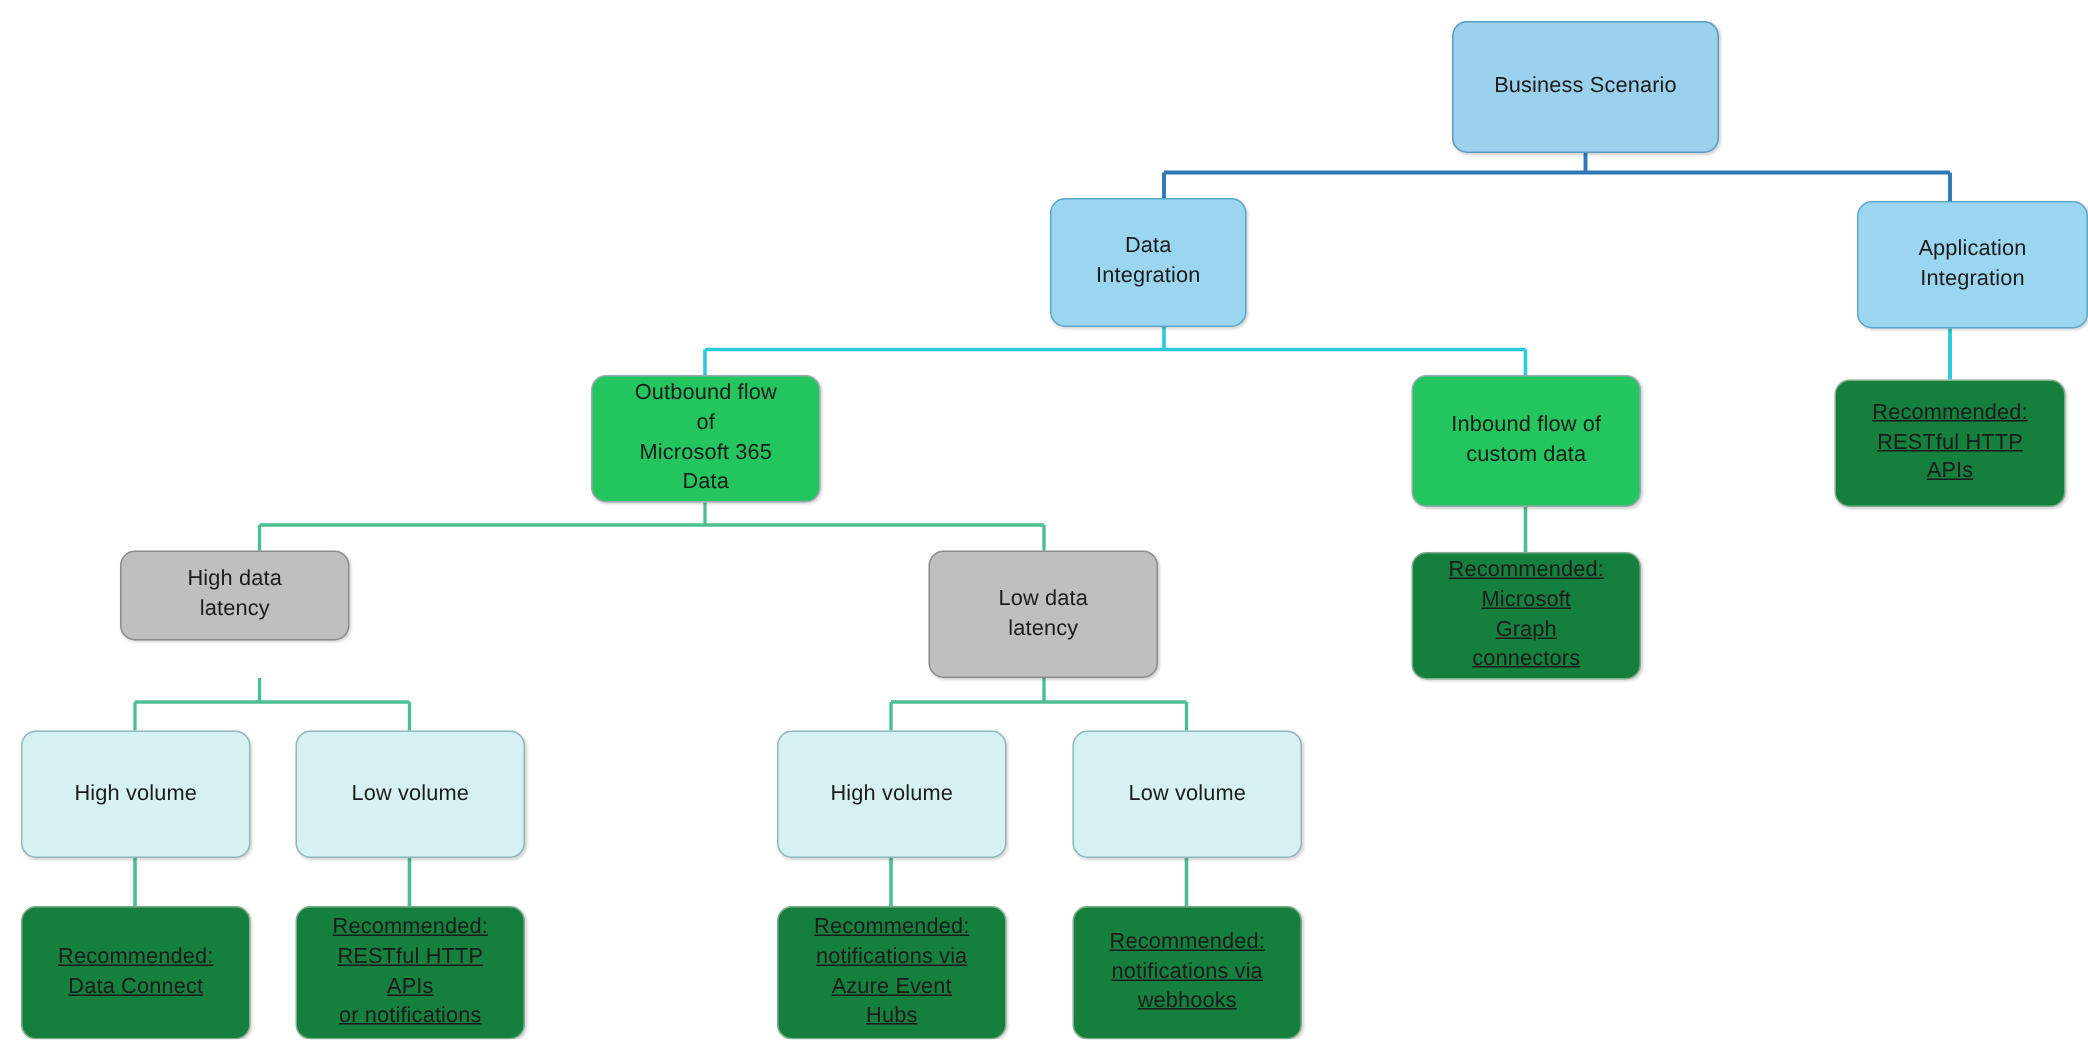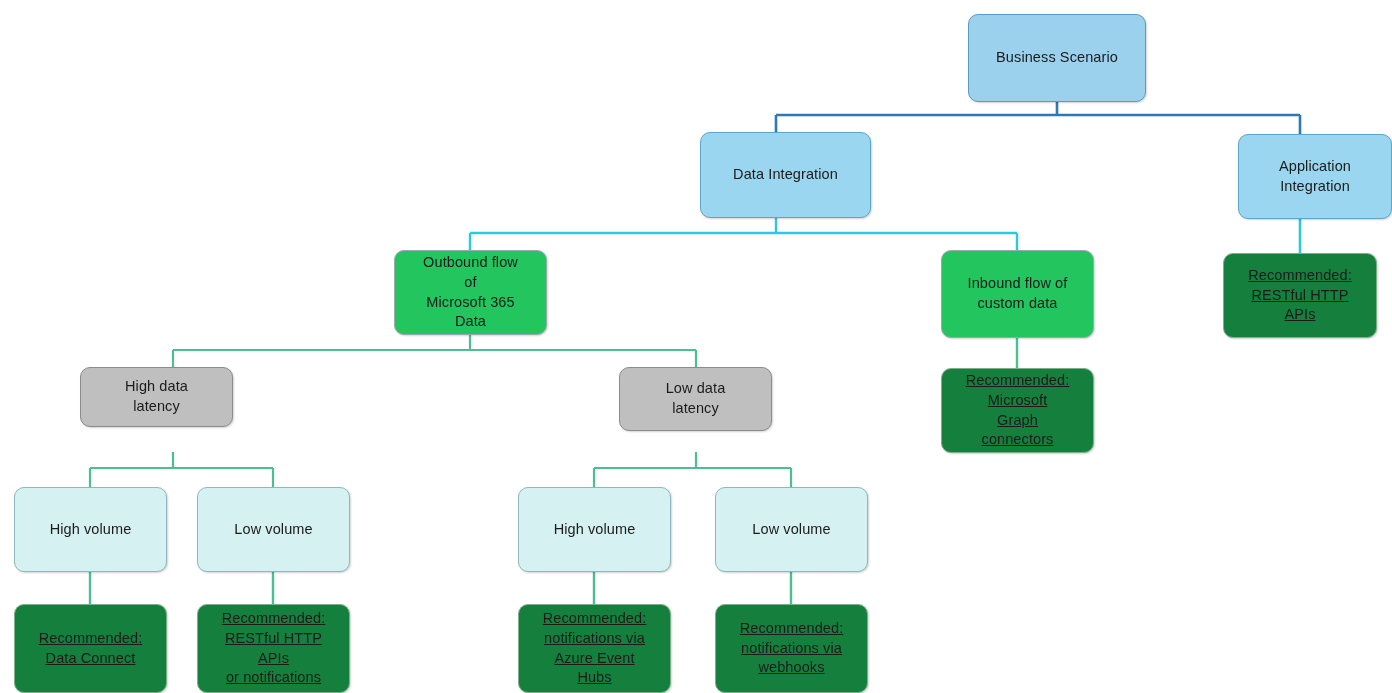--- a/index.html
+++ b/index.html
@@ -64,21 +64,21 @@
       <path d="M 696 452 L 696 468 M 594 468 L 791 468 M 594 468 L 594 487 M 791 468 L 791 487" stroke="#4CBF92" stroke-width="2.2" fill="none" stroke-linecap="butt"></path>
       <path d="M 90 572 L 90 604" stroke="#4CBF92" stroke-width="2.4" fill="none" stroke-linecap="butt"></path>
       <path d="M 273 572 L 273 604" stroke="#4CBF92" stroke-width="2.4" fill="none" stroke-linecap="butt"></path>
       <path d="M 594 572 L 594 604" stroke="#4CBF92" stroke-width="2.4" fill="none" stroke-linecap="butt"></path>
       <path d="M 791 572 L 791 604" stroke="#4CBF92" stroke-width="2.4" fill="none" stroke-linecap="butt"></path>
     </svg>
   <div id="node-layer">
       <div class="node fill-blue" style="left: 968px; top: 14px; width: 178px; height: 88px;">
         <span class="label">Business Scenario</span>
       </div>
-      <div class="node fill-lightblue" style="left: 700px; top: 132px; width: 171px; height: 86px;">
+      <div class="node fill-lightblue" style="left: 700px; top: 132px; width: 131px; height: 86px;">
         <span class="label">Data Integration</span>
       </div>
       <div class="node fill-lightblue" style="left: 1223px; top: 134px; width: 154px; height: 85px; margin-left: 15px;">
         <span class="label">Application
 Integration</span>
       </div>
       <div class="node fill-green" style="left: 1223px; top: 253px; width: 154px; height: 85px;">
         <span class="label">Recommended:
 RESTful HTTP APIs</span>
       </div>
@@ -91,21 +91,21 @@
 custom data</span>
       </div>
       <div class="node fill-green" style="left: 941px; top: 368px; width: 153px; height: 85px;">
         <span class="label">Recommended:
 Microsoft Graph
 connectors</span>
       </div>
       <div class="node fill-grey" style="left: 80px; top: 367px; width: 153px; height: 60px;">
         <span class="label">High data latency</span>
       </div>
-      <div class="node fill-grey" style="left: 619px; top: 367px; width: 153px; height: 64px;">
+      <div class="node fill-grey" style="left: 619px; top: 367px; width: 153px; height: 85px;">
         <span class="label">Low data latency</span>
       </div>
       <div class="node fill-cyan" style="left: 14px; top: 487px; width: 153px; height: 85px;">
         <span class="label">High volume</span>
       </div>
       <div class="node fill-cyan" style="left: 197px; top: 487px; width: 153px; height: 85px;">
         <span class="label">Low volume</span>
       </div>
       <div class="node fill-cyan" style="left: 518px; top: 487px; width: 153px; height: 85px;">
         <span class="label">High volume</span>

